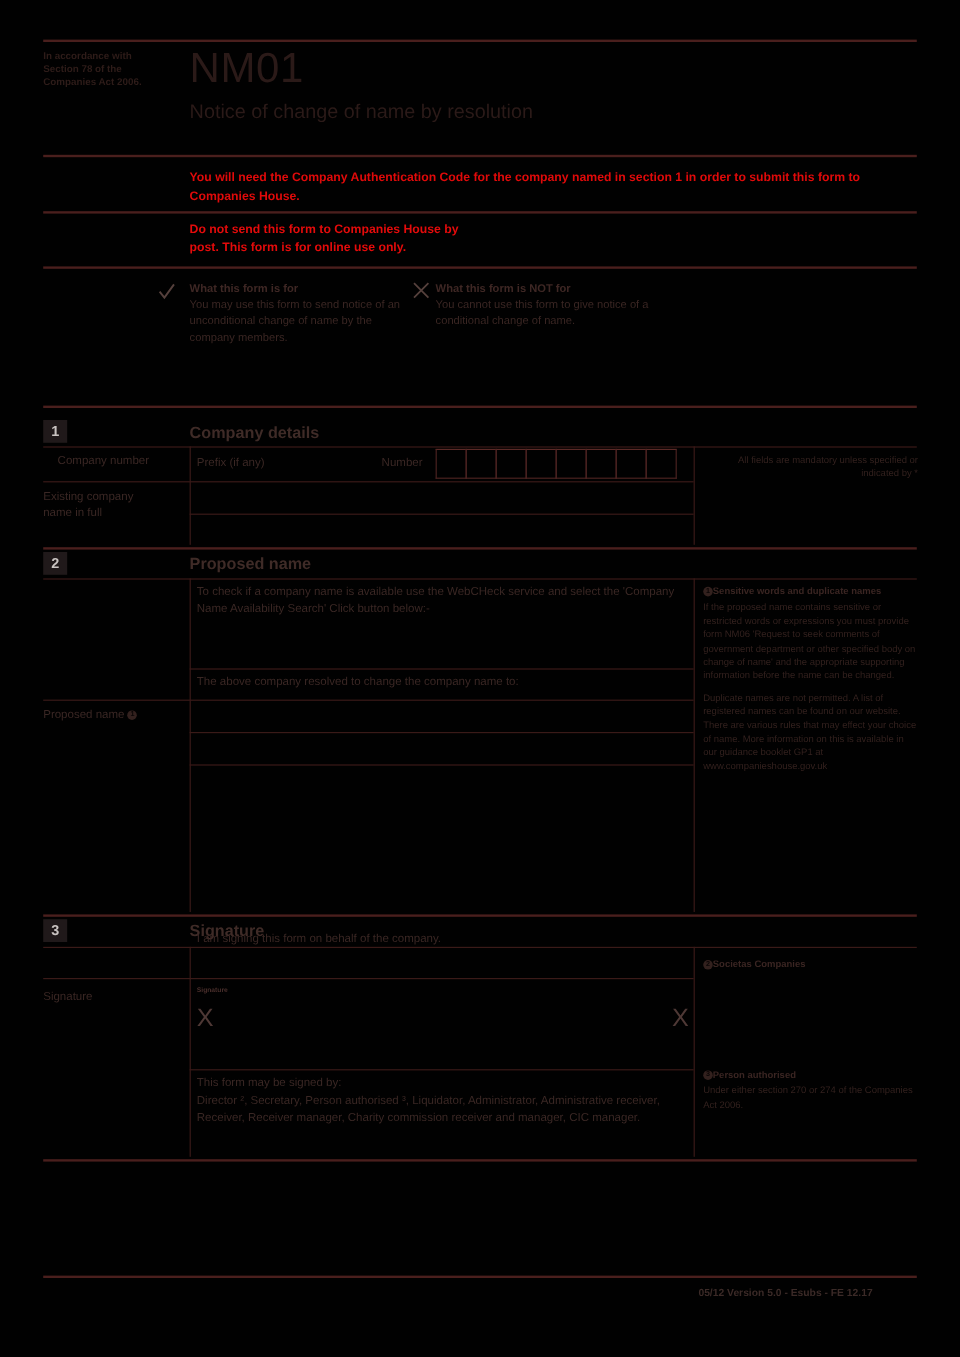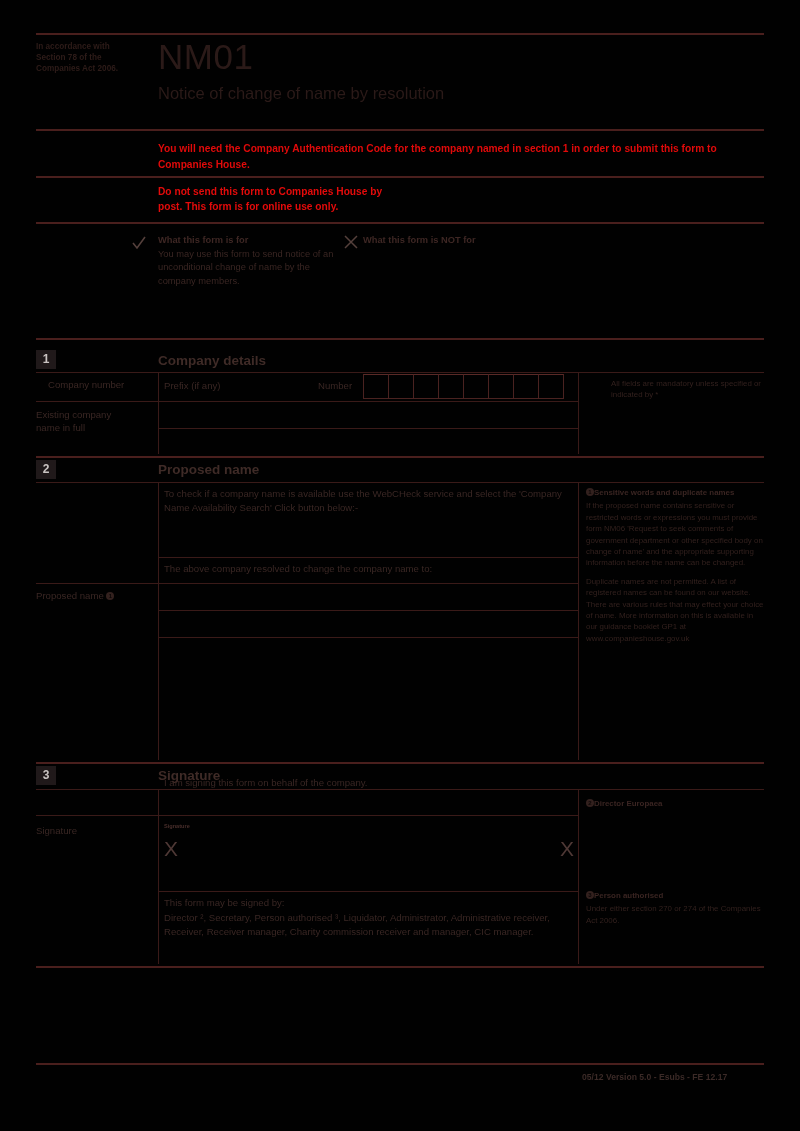--- a/index.html
+++ b/index.html
@@ -162,20 +162,21 @@
     <div>You may use this form to send notice of an unconditional change of name by the company members.</div>
   </div>
 
   <div class="ff-icon cross">
     <svg viewBox="0 0 16 16" width="16" height="16">
       <path d="M2 2 L14 14 M14 2 L2 14" stroke="#55403c" stroke-width="1.5" fill="none"></path>
     </svg>
   </div>
   <div class="ff-col b">
     <div class="ff-head">What this form is NOT for</div>
+    <div>You cannot use this form to give notice of a conditional change of name.</div>
   </div>
 
   <div class="rule mid-rule"></div>
 
   <div class="sec-num" style="left:36px; top:350px;">1</div>
   <div class="sec-title" style="left:158px; top:353px;">Company details</div>
 
   <div class="rule thin" style="left:36px; top:372px; width:728px;"></div>
 
   <div class="lbl" style="left:48px; top:378px; width:110px;">Company number</div>
@@ -190,21 +191,21 @@
     <div class="numbox" style="left:388px; top:374px;"></div>
     <div class="numbox" style="left:413px; top:374px;"></div>
     <div class="numbox" style="left:438px; top:374px;"></div>
     <div class="numbox" style="left:463px; top:374px;"></div>
     <div class="numbox" style="left:488px; top:374px;"></div>
     <div class="numbox" style="left:513px; top:374px;"></div>
     <div class="numbox" style="left:538px; top:374px;"></div>
   </div>
 
   <div class="vrule" style="left:578px; top:372px; height:82px;"></div>
-  <div class="note" style="left:611px; top:378px;">All fields are mandatory unless specified or indicated by *</div>
+  <div class="note" style="left:587px; top:378px;text-align:right;">All fields are mandatory unless specified or indicated by *</div>
 
   <div class="rule thin" style="left:36px; top:401px; width:542px;"></div>
 
   <div class="lbl" style="left:36px; top:408px; width:115px; white-space:pre-line;">Existing company
 name in full</div>
 
   <div style="position:absolute; left:160px; top:404px; width:418px; height:24px;"></div>
   <div class="rule thin" style="left:158px; top:428px; width:420px;"></div>
   <div style="position:absolute; left:160px; top:430px; width:418px; height:24px;"></div>
 
@@ -270,21 +271,21 @@
 
   <div class="rule thin" style="left:158px; top:891px; width:420px;"></div>
 
   <div class="fld-txt" style="left:164px; top:896px; width:412px; line-height:14.5px;">
     <span>This form may be signed by:</span><br>
     <span>Director ², Secretary, Person authorised ³, Liquidator, Administrator, Administrative receiver, Receiver, Receiver manager, Charity commission receiver and manager, CIC manager.</span>
   </div>
 
   <div class="note" style="left:586px; top:798px;">
     <div style="margin-bottom:2px;">
-      <span class="sup">2</span><b>Director Europaea</b>
+      <span class="sup">2</span><b>Societas Companies</b>
     </div>
   </div>
 
   <div class="note" style="left:586px; top:890px;">
     <div style="margin-bottom:2px;">
       <span class="sup">3</span><b>Person authorised</b>
     </div>
     <div>Under either section 270 or 274 of the Companies Act 2006.</div>
   </div>
 

